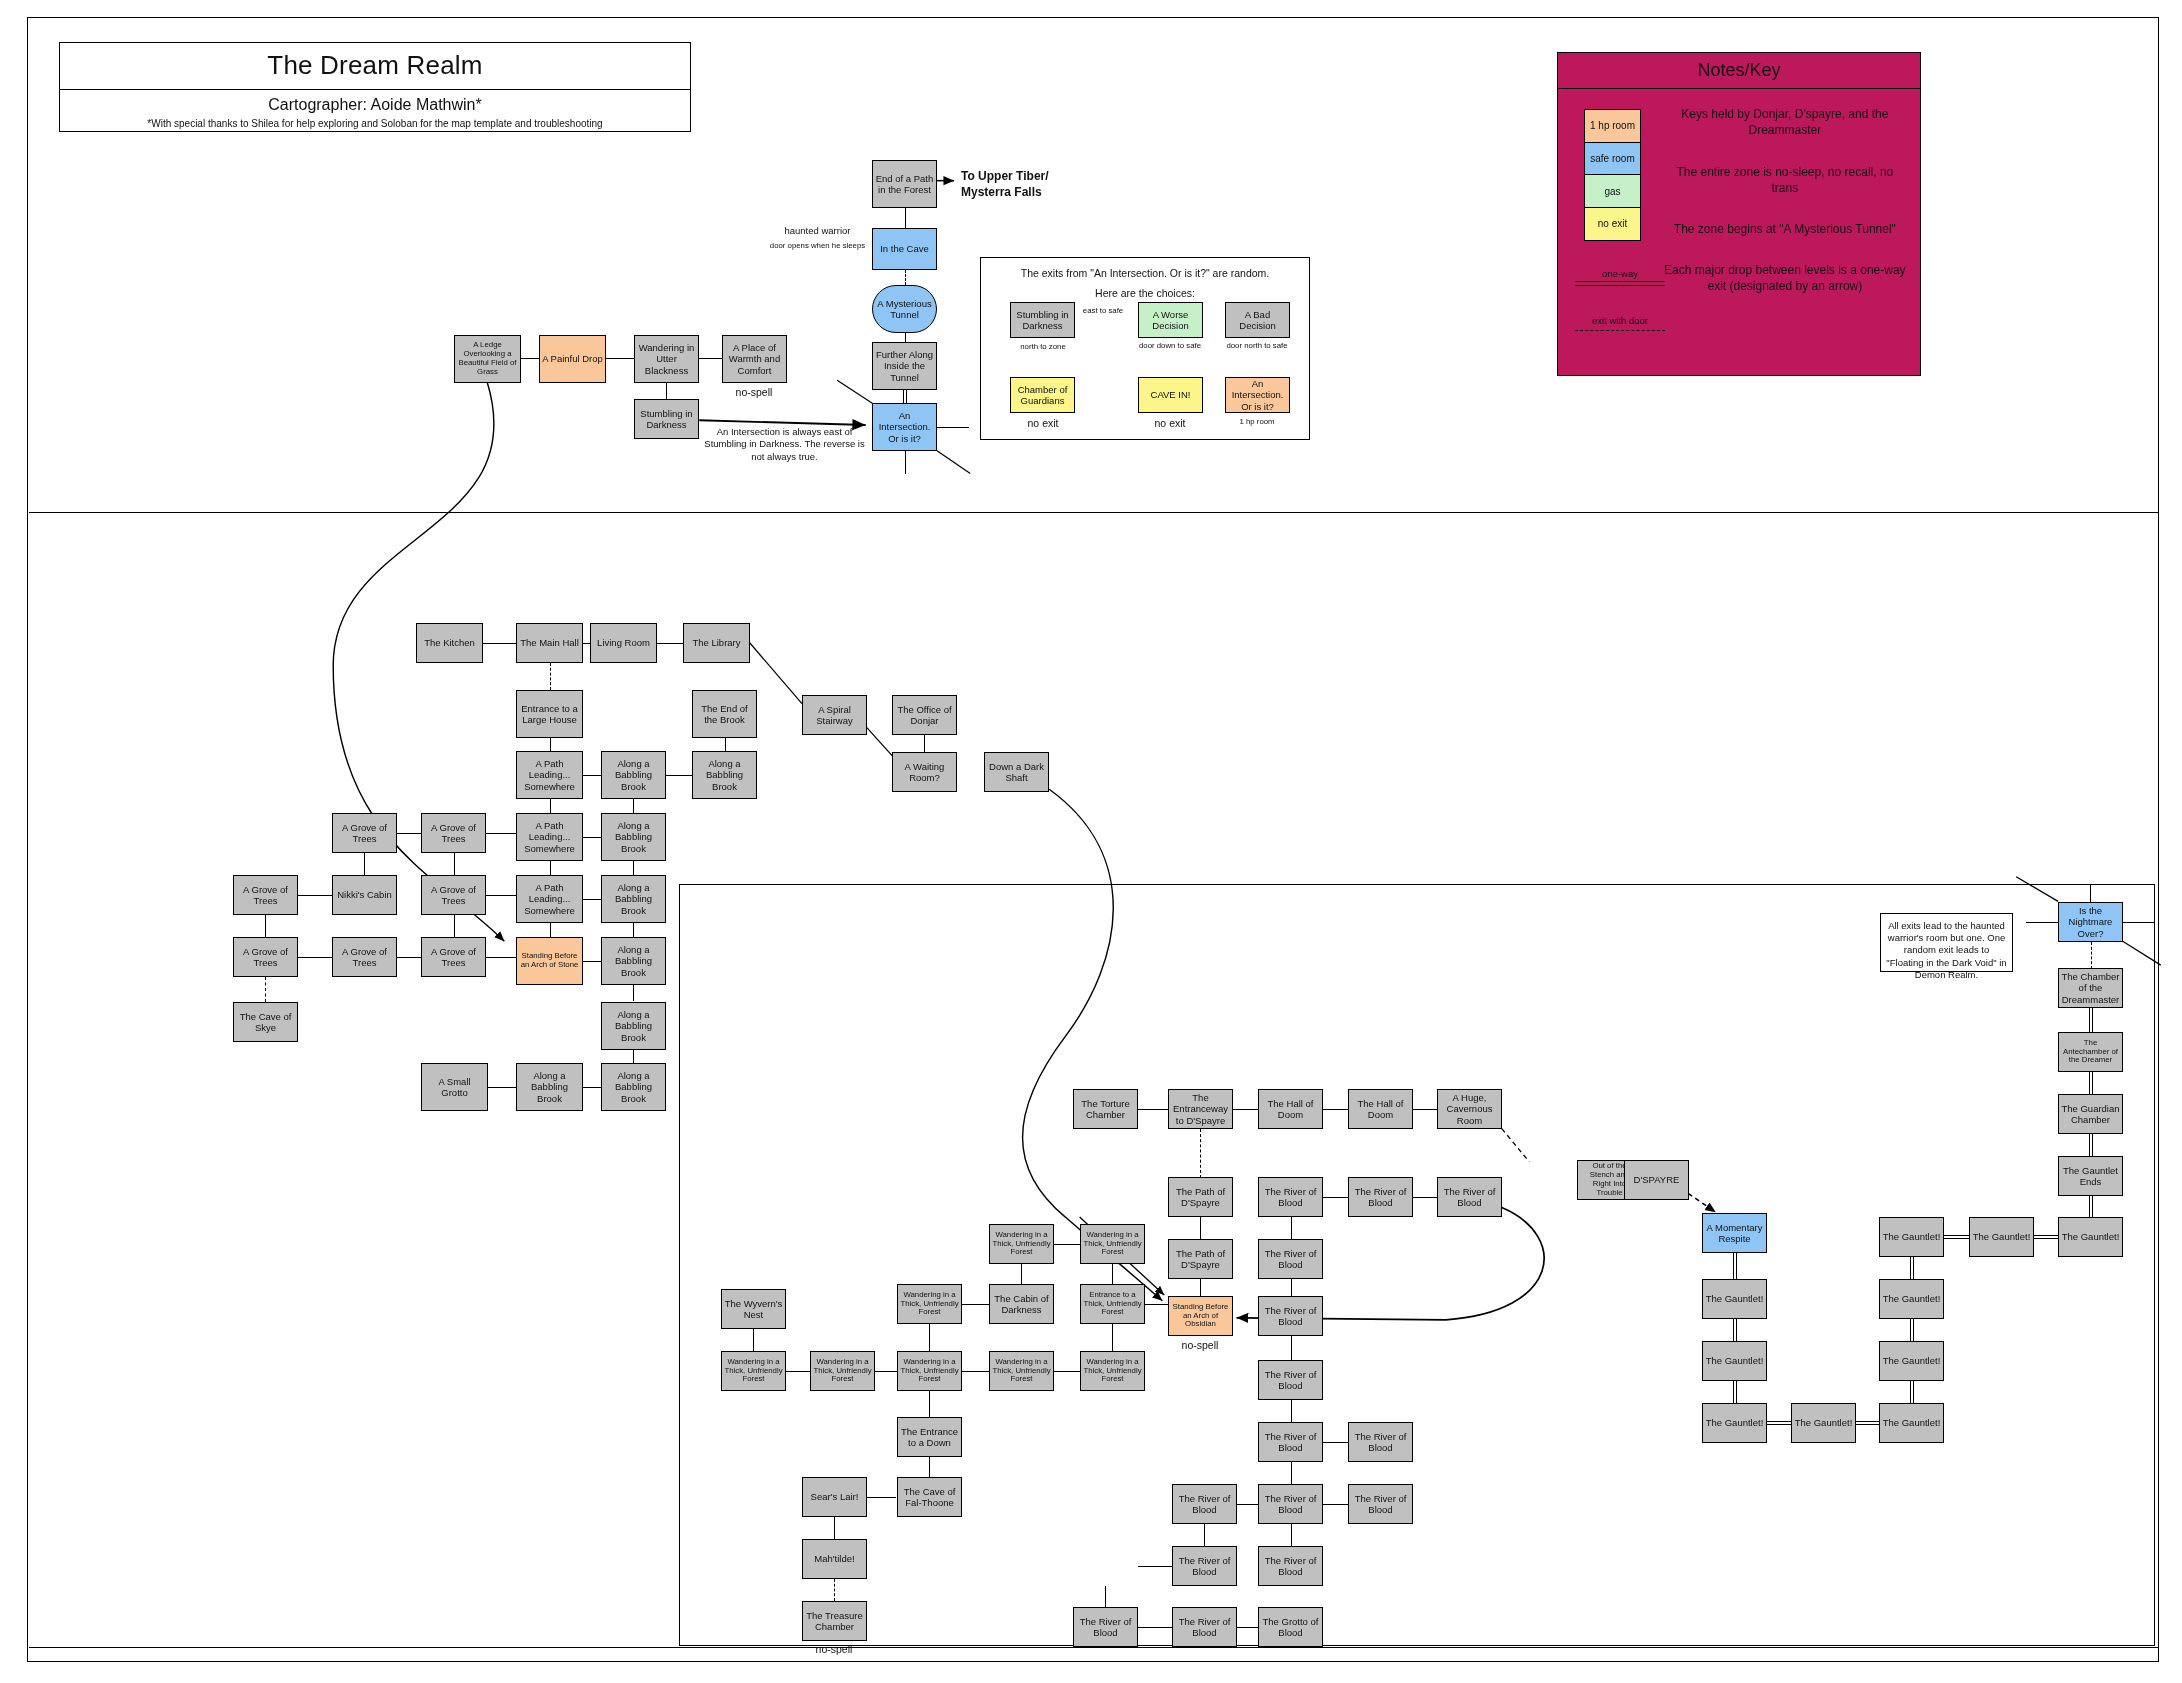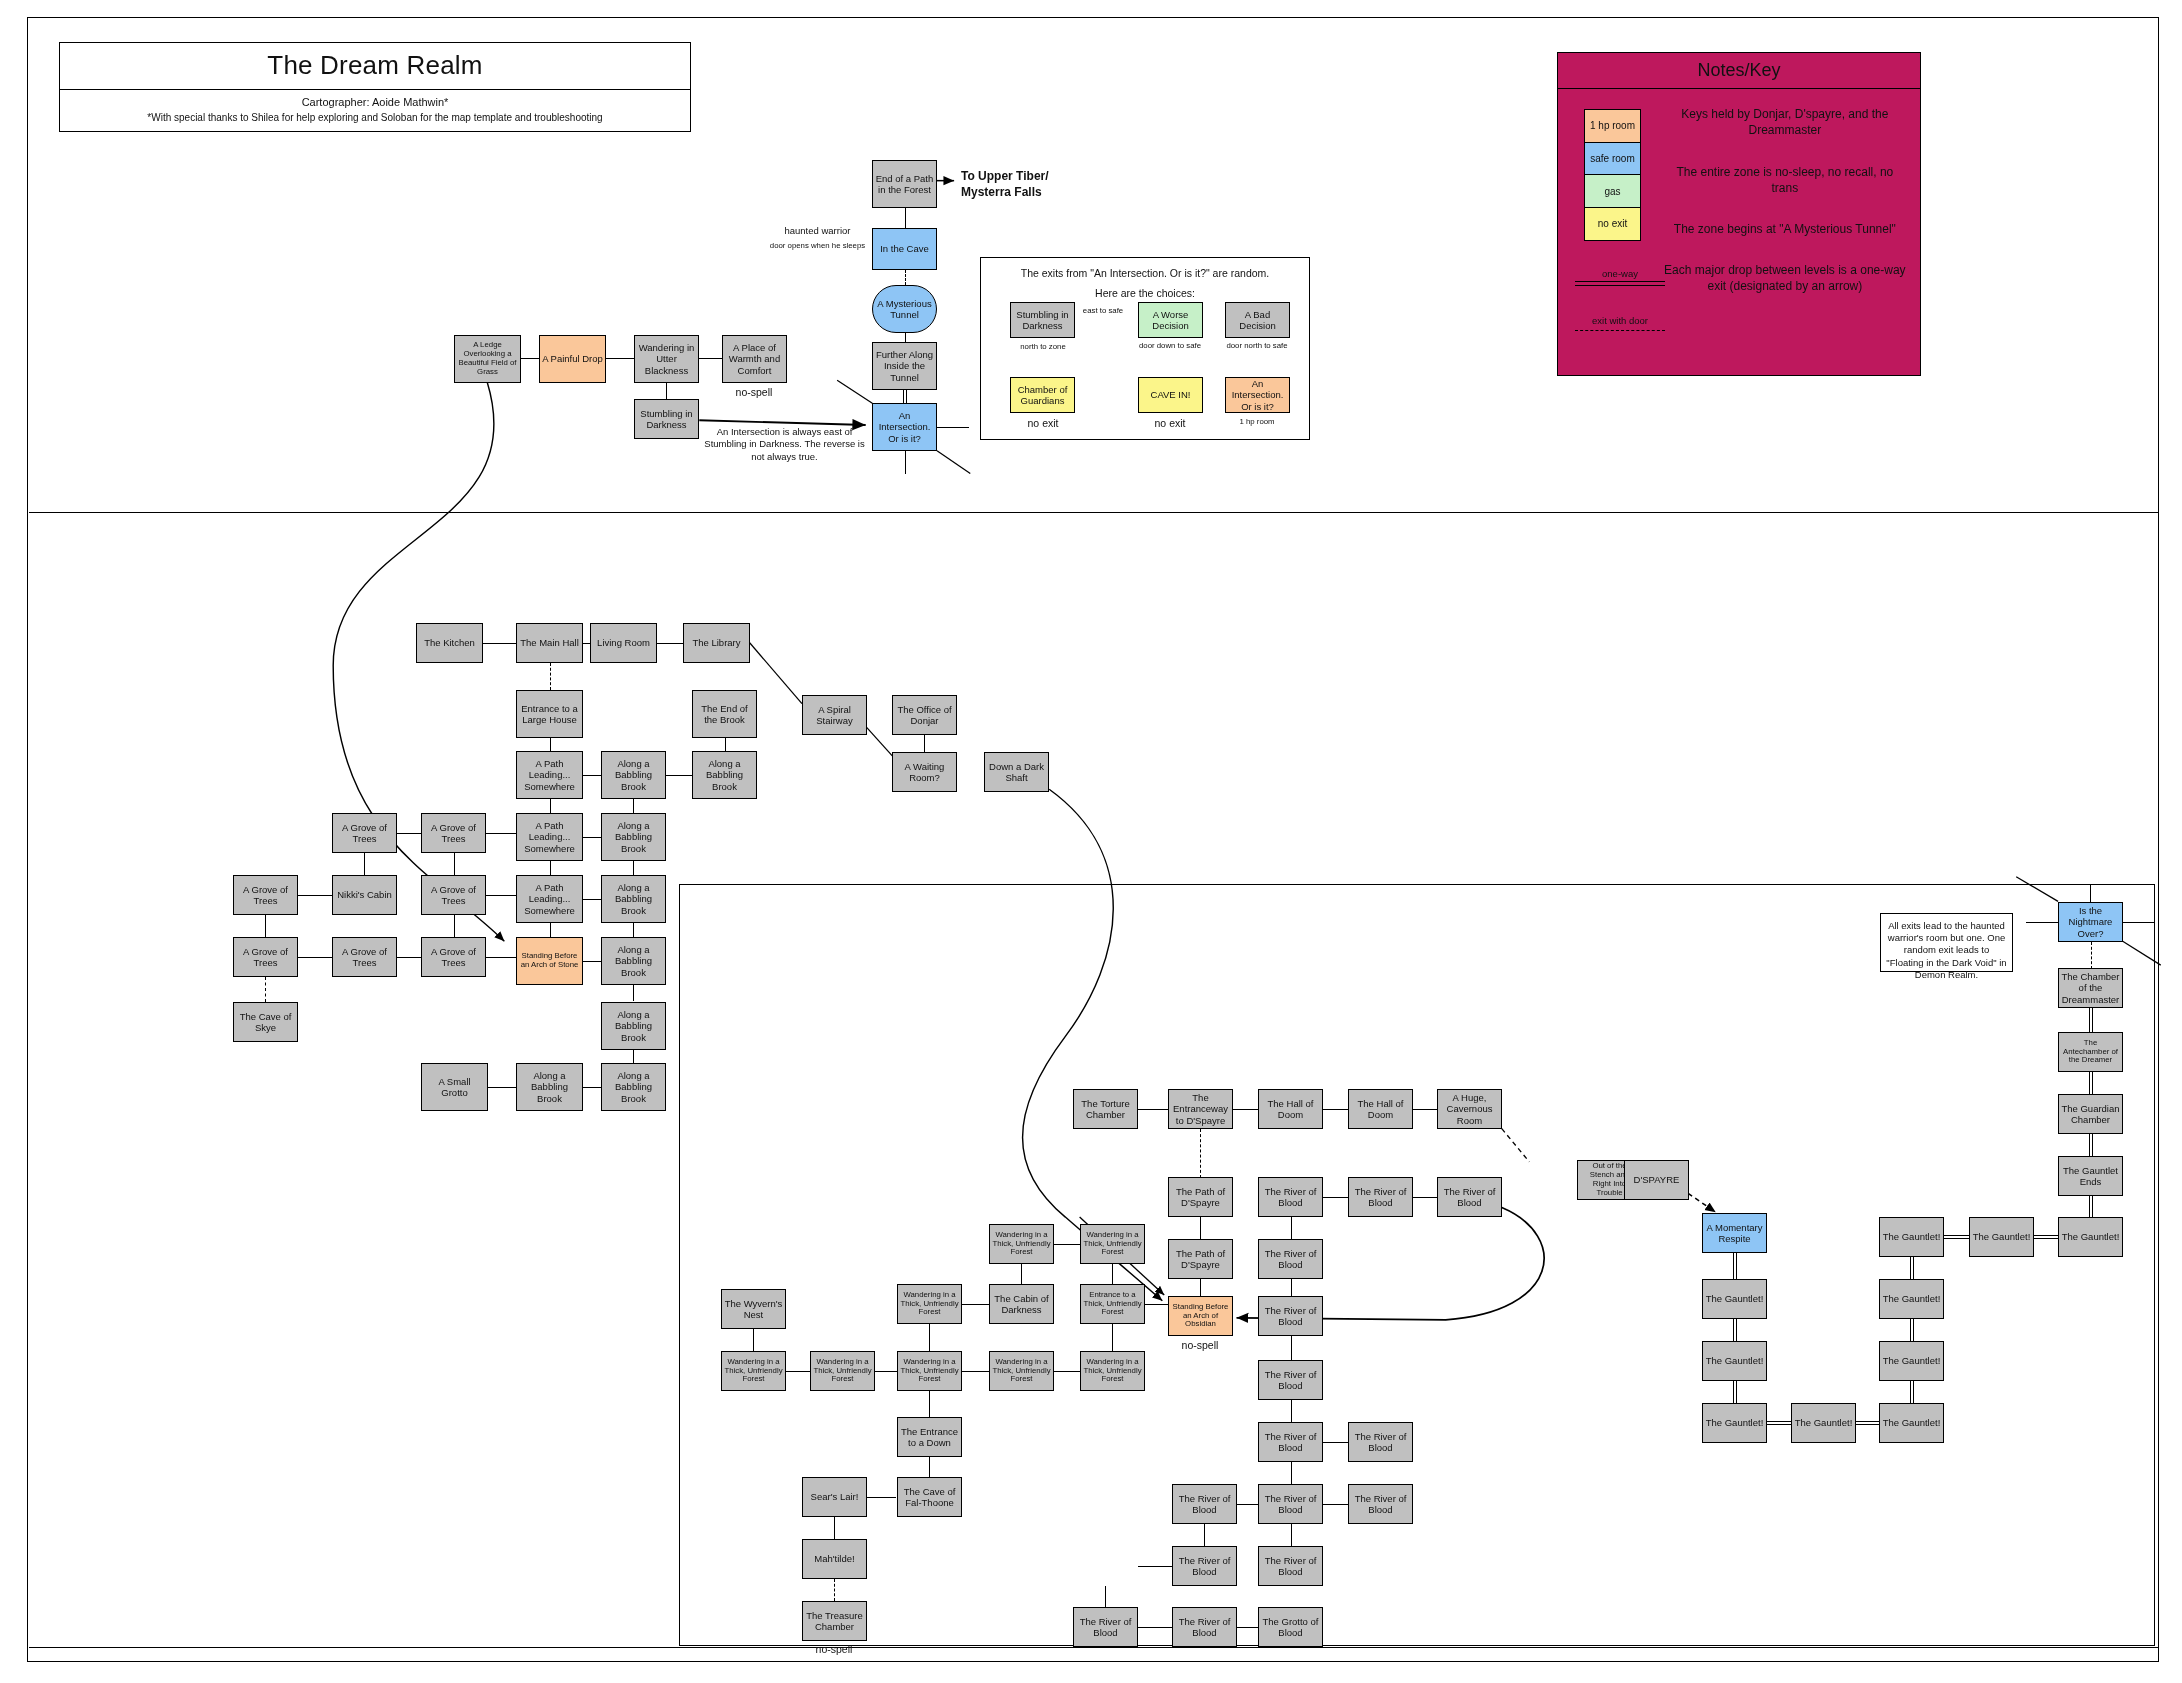--- a/index.html
+++ b/index.html
@@ -7,21 +7,21 @@
   #page{position:relative;width:2183px;height:1683px;background:#fff;overflow:hidden;}
 
   
   .frame{position:absolute;border:1.9px solid #000;box-sizing:border-box;}
   .hline{position:absolute;height:0;border-top:1.9px solid #000;}
   .innerbox{position:absolute;border:1.9px solid #000;box-sizing:border-box;background:transparent;}
 
   
   .titlebox{position:absolute;border:1.9px solid #000;box-sizing:border-box;background:#fff;}
   .title-main{font-size:26px;text-align:center;padding:6.7px 0 8.6px;border-bottom:1.9px solid #000;letter-spacing:0.2px;}
-  .title-sub{font-size:11px;text-align:center;padding:5.7px 0 1.9px;}
+  .title-sub{font-size:16px;text-align:center;padding:5.7px 0 1.9px;}
   .title-note{font-size:10px;text-align:center;padding:1.9px 5.7px 6.7px;}
 
   
   .keybox{position:absolute;border:1.9px solid #000;box-sizing:border-box;background:#be185d;}
   .key-head{font-size:18px;text-align:center;padding:6.7px 0 7.6px;border-bottom:1.9px solid #000;}
   .key-body{position:relative;height:276px;}
   .swatchcol{position:absolute;left:26px;top:21px;width:57px;}
   .swatch{height:34px;border:1.4px solid #000;display:flex;align-items:center;justify-content:center;font-size:10px;box-sizing:border-box;margin-top:-1.4px;}
   .keytexts{position:absolute;left:105px;top:17px;right:13.3px;}
   .keytext{font-size:12px;text-align:center;line-height:1.35;margin-bottom:25px;}

